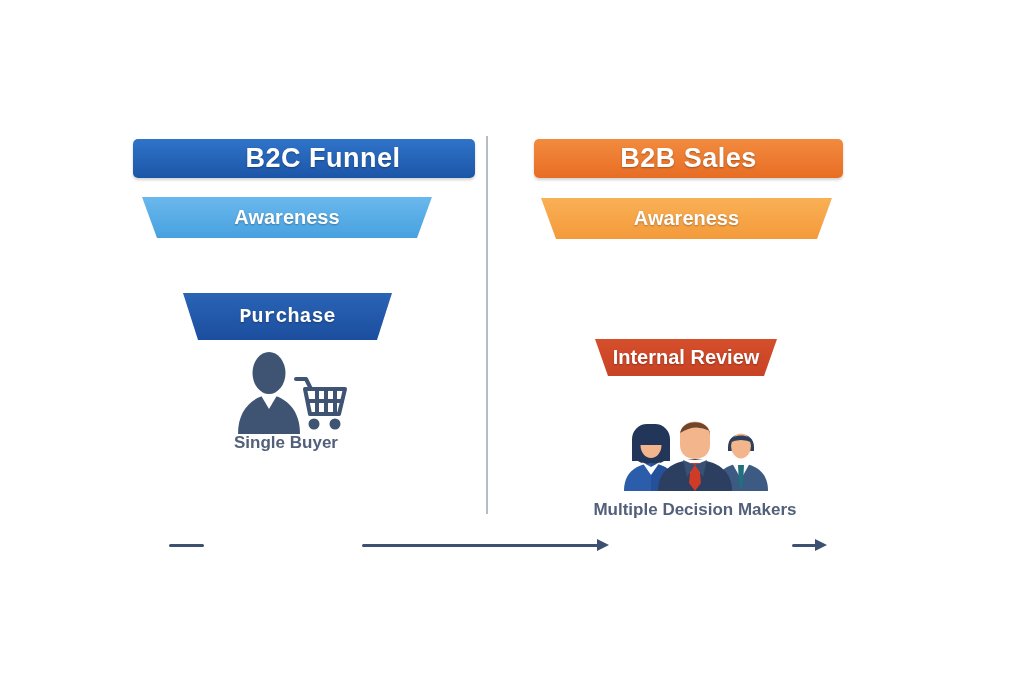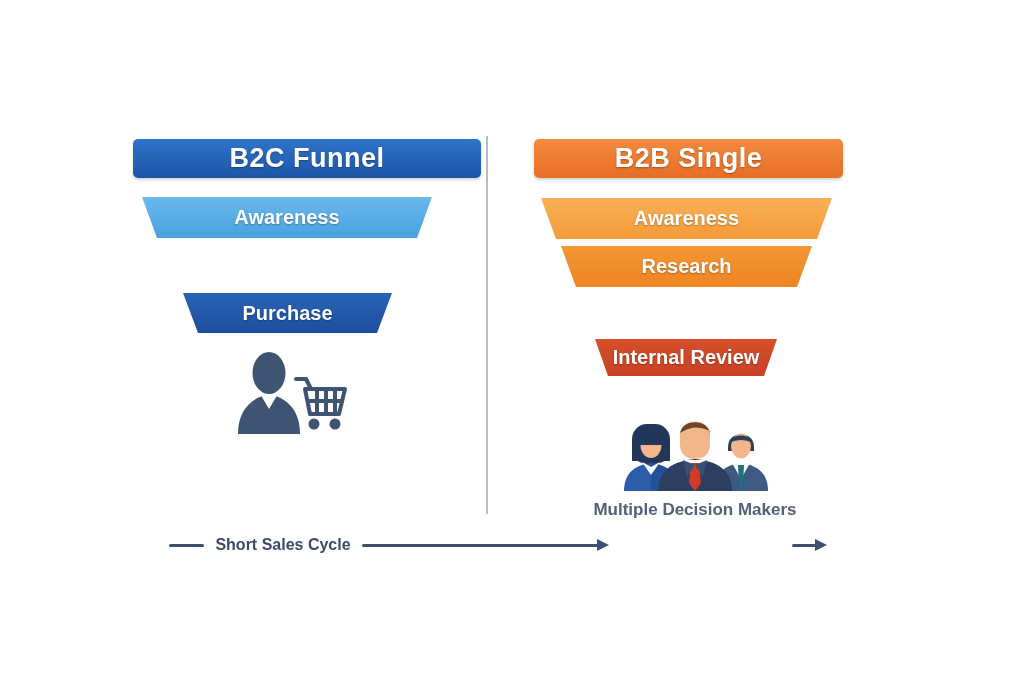--- a/index.html
+++ b/index.html
@@ -8,33 +8,33 @@
     font-family:"Liberation Sans",sans-serif;
   }
   
   .funnel-header{
     position:absolute;height:39px;border-radius:5px;
     display:flex;align-items:center;justify-content:center;
     color:#fff;font-size:27px;font-weight:bold;letter-spacing:.5px;
     text-shadow:0 1px 2px rgba(0,0,0,.3);
     box-shadow:0 2px 3px rgba(0,0,0,.18);
   }
-  #b2c-header{left:133px;top:139px;width:348px;}
+  #b2c-header{left:133px;top:139px;width:304px;padding-left:38px;}
   #b2b-header{left:534px;top:139px;width:309px;}
   
   .stage{
     position:absolute;display:flex;align-items:center;justify-content:center;
     color:#fff;font-size:20px;font-weight:bold;
     text-shadow:0 1px 2px rgba(0,0,0,.3);
     clip-path:polygon(0 0,100% 0,calc(100% - 15px) 100%,15px 100%);
   }
   .stage.sm{clip-path:polygon(0 0,100% 0,calc(100% - 13px) 100%,13px 100%);}
   #b2c-s0{left:142px;top:197px;width:290px;height:41px;}
   #b2c-s1{left:162px;top:245px;width:250px;height:42px;}
-  #b2c-s2{left:183px;top:293px;width:209px;height:40px;}
+  #b2c-s2{left:183px;top:293px;width:209px;height:47px;font-family:Liberation Mono, monospace;}
   #b2b-s0{left:541px;top:198px;width:291px;height:41px;}
   #b2b-s1{left:561px;top:246px;width:251px;height:41px;}
   #b2b-s2{left:580px;top:293px;width:213px;height:40px;}
   #b2b-s3{left:595px;top:339px;width:182px;height:37px;}
   #b2b-s4{left:610px;top:382px;width:153px;height:37px;}
   
   #divider{position:absolute;left:486px;top:136px;width:2px;height:378px;background:#b6bbc4;}
   
   #single-buyer-icon{position:absolute;left:236px;top:350px;width:114px;height:84px;}
   #decision-makers-icon{
@@ -87,24 +87,24 @@
         <path d="M69,39 L109,39 L103,64 L74,64 Z"></path>
         <path d="M81,41 L81,62"></path>
           <path d="M90,41 L90,62"></path>
           <path d="M99,41 L99,62"></path>
         <path d="M72,51 L106,51"></path>
       </g>
       <circle cx="78" cy="74" r="5.5" fill="#3e5472"></circle>
       <circle cx="99" cy="74" r="5.5" fill="#3e5472"></circle>
     </svg>
   </div>
+  <div class="buyer-label" id="single-buyer-label">Single Buyer</div>
 
-  <div class="funnel-header" id="b2b-header" style="background: linear-gradient(rgb(242, 139, 63), rgb(231, 109, 36));">B2B Single</div>
+  <div class="funnel-header" id="b2b-header" style="background: linear-gradient(rgb(242, 139, 63), rgb(231, 109, 36));">B2B Sales</div>
   <div class="stage" id="b2b-s0" style="background: linear-gradient(rgb(249, 176, 85), rgb(244, 154, 59));">Awareness</div>
-  <div class="stage" id="b2b-s1" style="background: linear-gradient(rgb(244, 151, 50), rgb(238, 132, 37));">Research</div>
   <div class="stage sm" id="b2b-s3" style="background: linear-gradient(rgb(213, 79, 44), rgb(200, 66, 37));">Internal Review</div>
 
   <div id="decision-makers-icon">
     <svg width="178" height="76" viewBox="0 0 178 76">
 
       <g>
         <rect x="26" y="9" width="38" height="40" rx="15" fill="#22365a"></rect>
         <ellipse cx="45" cy="30" rx="10.5" ry="13" fill="#f3b68c"></ellipse>
         <path d="M26,30 C26,18 34,12 45,12 C56,12 64,18 64,30 L64,46 L58,46 L58,30 L32,30 L32,46 L26,46 Z" fill="#22365a"></path>
         <path d="M18,76 C18,58 29,50 45,48 C61,50 72,58 72,76 Z" fill="#2b5dab"></path>
@@ -128,19 +128,18 @@
         <path d="M77,45 L89,67 L101,45 Z" fill="#ffffff"></path>
         <path d="M85,48 L93,48 L95,68 L89,76 L83,68 Z" fill="#d03b28"></path>
         <path d="M77,45 L89,50 L81,62 Z" fill="#3a5073"></path>
         <path d="M101,45 L89,50 L97,62 Z" fill="#3a5073"></path>
       </g>
     </svg>
   </div>
   <div class="buyer-label" id="decision-makers-label">Multiple Decision Makers</div>
 
   <div class="arrow-line" id="left-dash"></div>
-  <div class="cycle-label" id="short-cycle-label">Short Sales Cycle</div>
   <div class="arrow-line" id="long-arrow-line"></div>
   <div class="arrow-head" id="long-arrow-head"></div>
   <div class="arrow-line" id="right-arrow-line"></div>
   <div class="arrow-head" id="right-arrow-head"></div>
 
 </div>
 
 </body></html>

